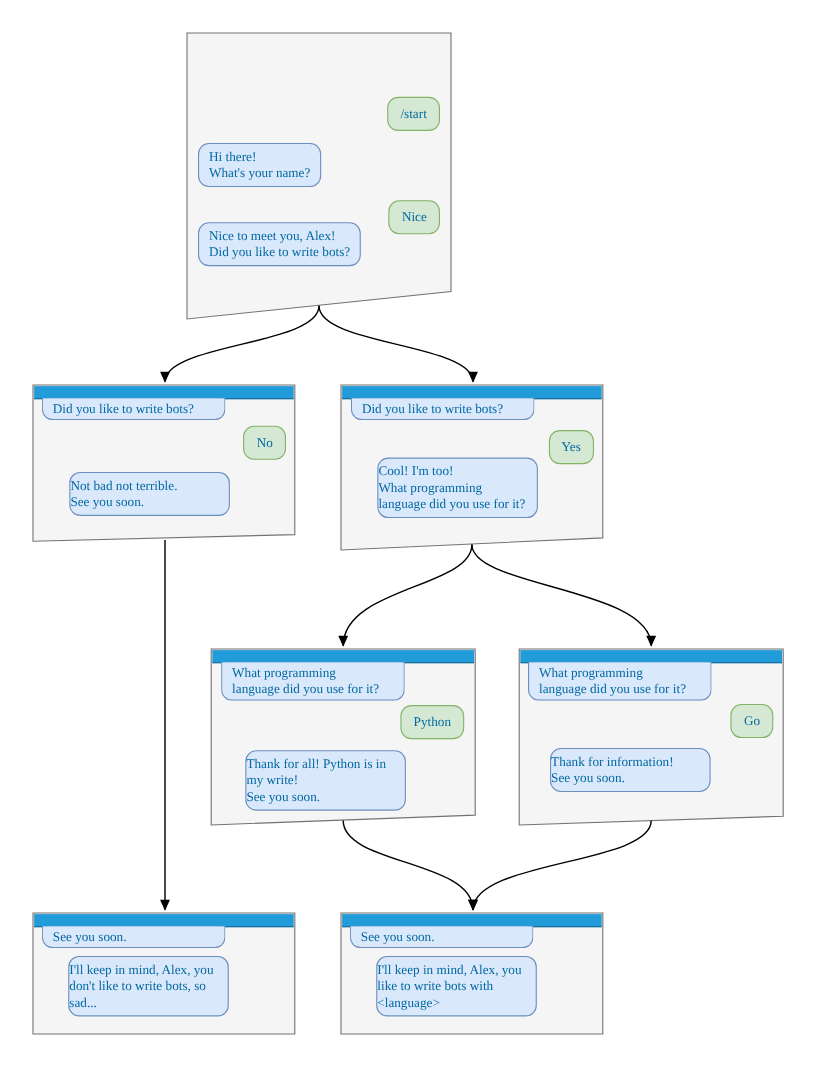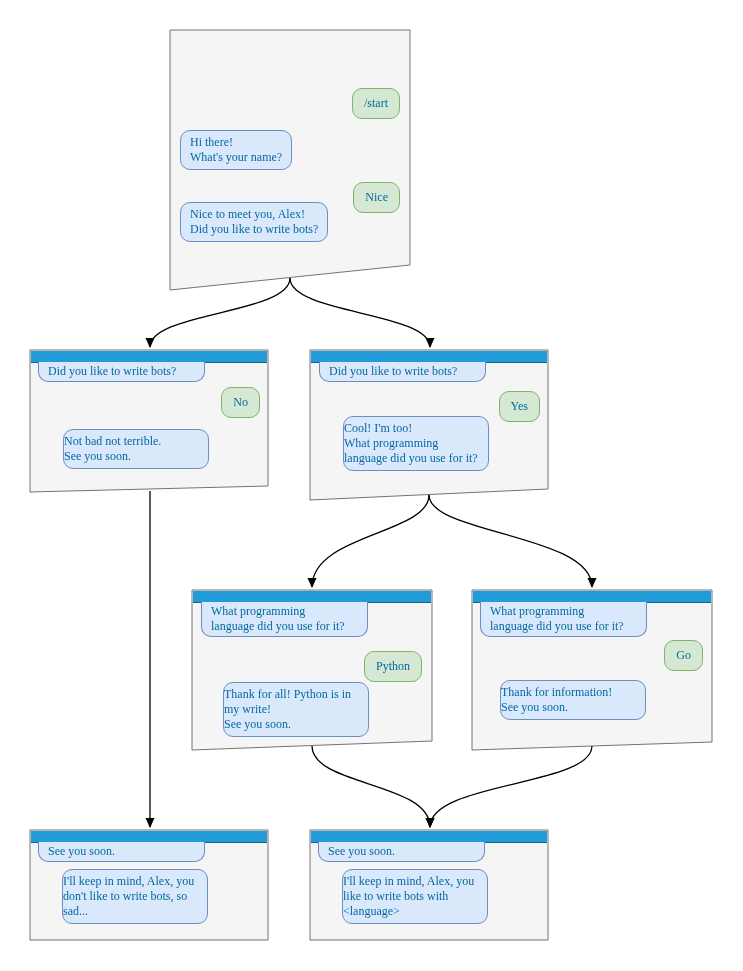--- a/index.html
+++ b/index.html
@@ -79,21 +79,21 @@
     <div class="bubble user answer" style="right:8px;top:41px;">Yes</div>
     <div class="bubble bot reply" style="left:11px;top:66px;">Cool! I'm too!
 What programming
 language did you use for it?</div>
   </div>
 
   <div class="win" style="left:192px;top:590px;width:240px;height:151px;">
     <div class="titlebar thin"></div>
     <div class="bubble bot context" style="left:9px;top:12px;">What programming
 language did you use for it?</div>
-    <div class="bubble user answer" style="right:10px;top:51px;margin-top:10px;">Python</div>
+    <div class="bubble user answer" style="right:10px;top:51px;">Python</div>
     <div class="bubble bot reply" style="left:9px;top:92px;">Thank for all! Python is in
 my write!
 See you soon.</div>
   </div>
 
   <div class="win" style="left:472px;top:590px;width:240px;height:152px;">
     <div class="titlebar thin"></div>
     <div class="bubble bot context" style="left:8px;top:12px;">What programming
 language did you use for it?</div>
     <div class="bubble user answer" style="right:9px;top:50px;">Go</div>

